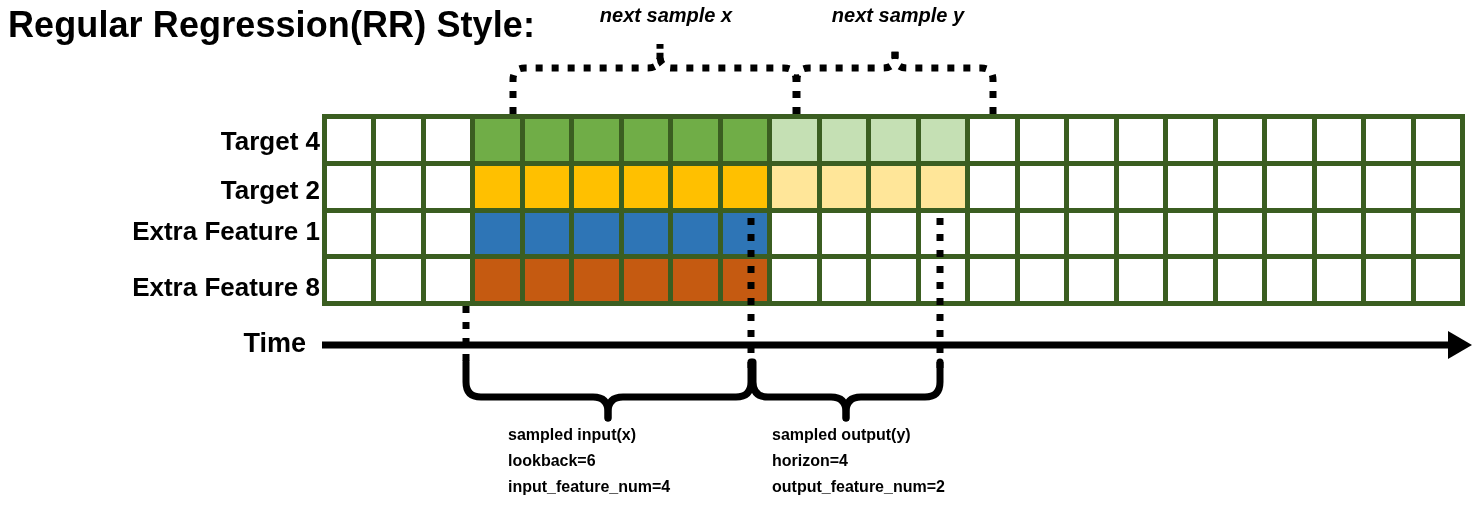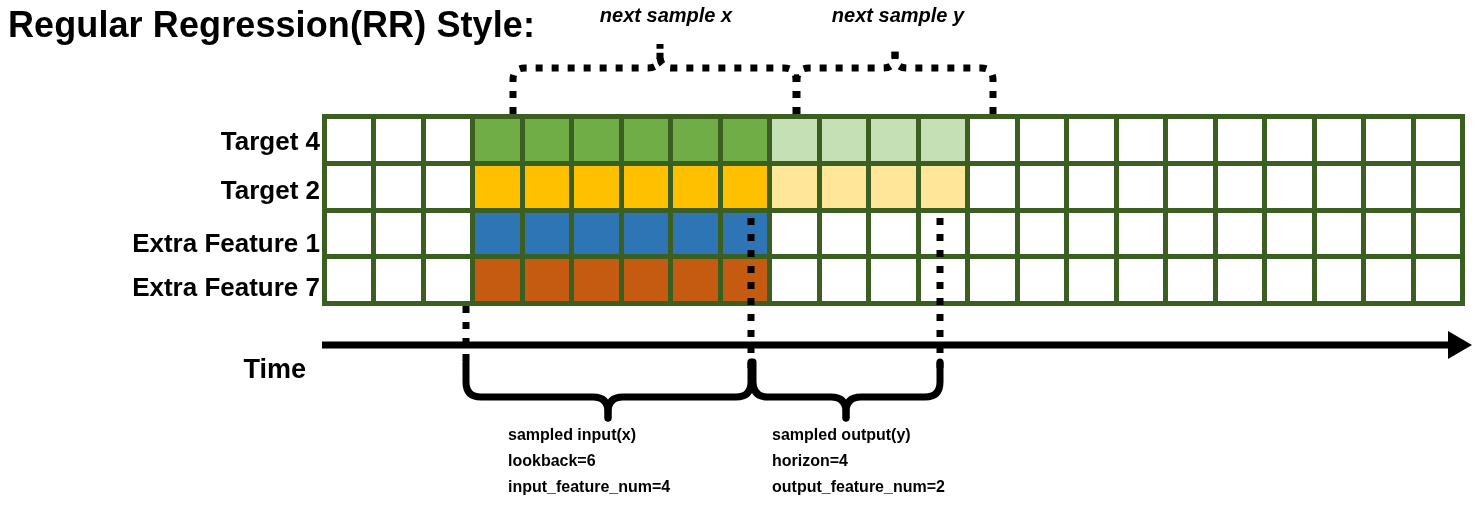--- a/index.html
+++ b/index.html
@@ -38,26 +38,26 @@
   .cell.blue{ background:#2e75b6; }
   .cell.orange{ background:#c55a11; }
 
   
   .row-label{
     position:absolute; right:1156px; width:320px;
     text-align:right; font-size:26px; font-weight:700; white-space:nowrap;
   }
   #row-label-0{ top:126px; }
   #row-label-1{ top:175px; }
-  #row-label-2{ top:228px;margin-left:19px; }
+  #row-label-2{ top:216px;margin-left:19px; }
   #row-label-3{ top:272px; }
 
   #time-label{
     position:absolute; left:0px; top:328px; width:306px;
-    text-align:right; font-size:27px; font-weight:700;margin-top:26px;
+    text-align:right; font-size:27px; font-weight:700;
   }
 
   
   .bottom-note{
     position:absolute; top:422px; font-size:16px; line-height:26px;
     font-weight:600; white-space:nowrap;
   }
   #note-input{ left:508px; }
   #note-output{ left:772px; }
   .bottom-note div{ white-space:nowrap; }
@@ -66,21 +66,21 @@
 <body>
 
 <div id="page-title">Regular Regression(RR) Style:</div>
 
 <div class="top-label" id="lbl-next-x">next sample x</div>
 <div class="top-label" id="lbl-next-y">next sample y</div>
 
 <div class="row-label" id="row-label-0">Target 4</div>
 <div class="row-label" id="row-label-1">Target 2</div>
 <div class="row-label" id="row-label-2">Extra Feature 1</div>
-<div class="row-label" id="row-label-3">Extra Feature 7</div>
+<div class="row-label" id="row-label-3">Extra Feature 8</div>
 
 <div id="time-label">Time</div>
 
 <div id="grid">
     <div class="grid-row">
       <div class="cell "></div>
       <div class="cell "></div>
       <div class="cell "></div>
       <div class="cell green"></div>
       <div class="cell green"></div>

